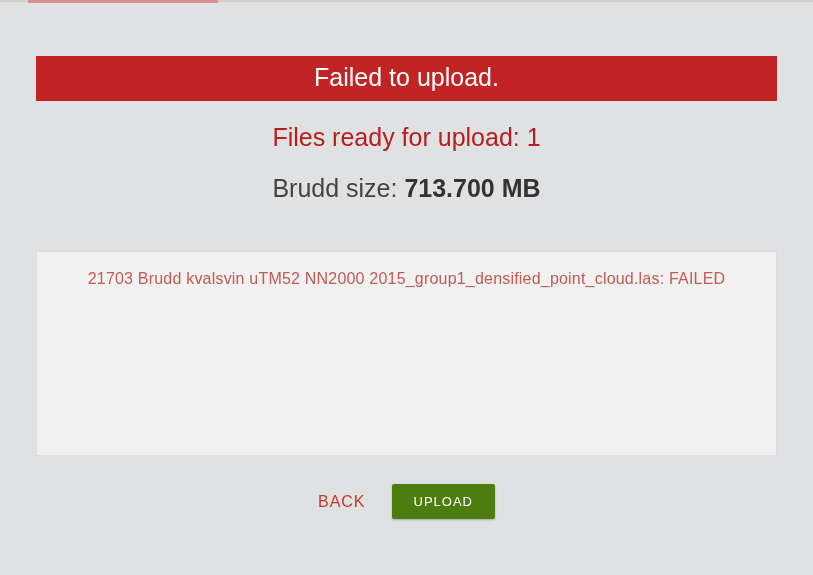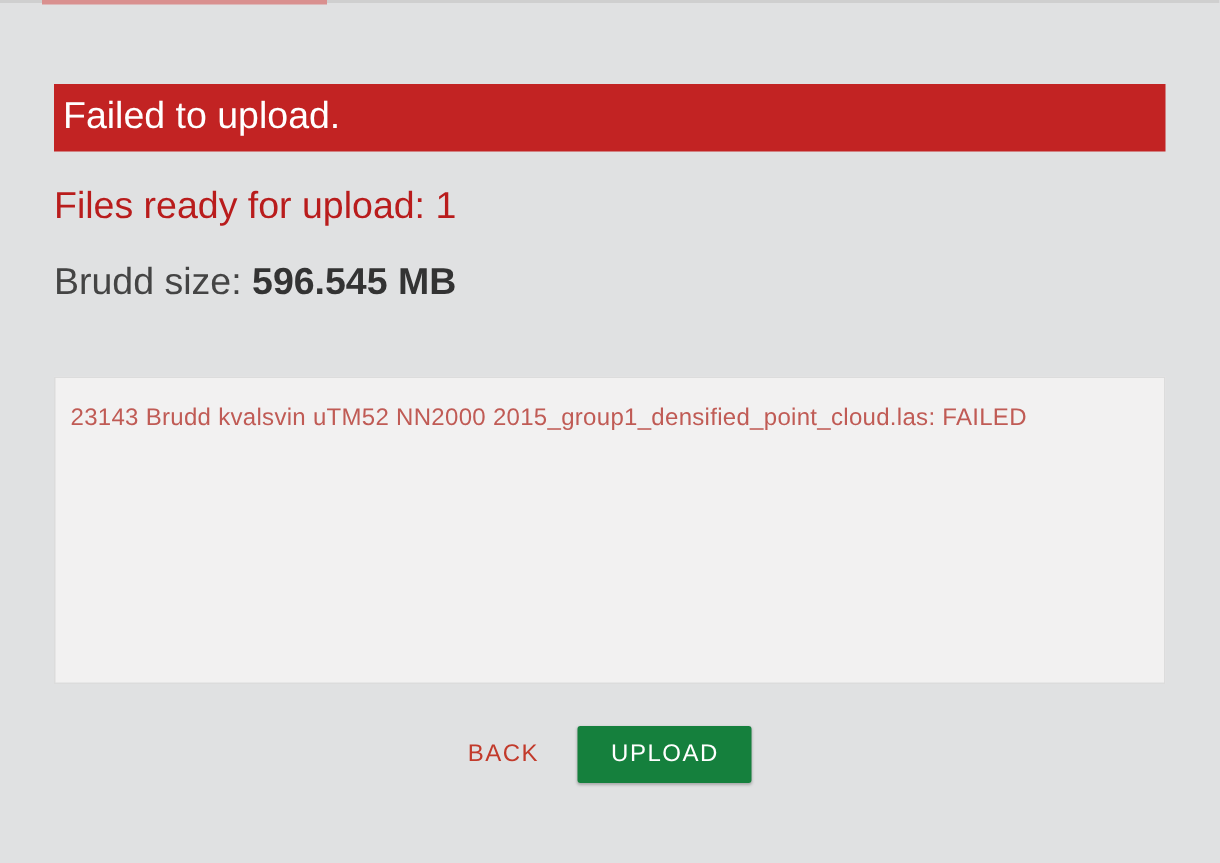--- a/index.html
+++ b/index.html
@@ -1,15 +1,15 @@
 <!DOCTYPE html>
 <html><head>
   <meta charset="utf-8">
   <style>
-    * { box-sizing: border-box; margin: 0; padding: 0; }
+    * { box-sizing: border-box; margin: 0; padding: 0; text-align: center; }
     html, body {
       width: 813px;
       height: 575px;
       overflow: hidden;
       font-family: Arial, Helvetica, sans-serif;
       background: #e0e1e2;
     }
     .page {
       width: 100%;
       height: 100%;
@@ -75,23 +75,23 @@
     .btn-back {
       color: #c23a2b;
       font-size: 16px;
       letter-spacing: 1px;
       background: transparent;
       border: none;
       cursor: pointer;
       font-weight: 500;
     }
     .btn-upload {
-      background: #15803d;
+      background: #4d7c0f;
       color: #fff;
-      font-size: 16px;
+      font-size: 13px;
       letter-spacing: 1px;
       border: none;
       padding: 10px 22px;
       cursor: pointer;
       border-radius: 2px;
       box-shadow: 0 1px 2px rgba(0,0,0,0.25);
     }
   </style>
 </head>
 <body>
@@ -108,25 +108,25 @@
 
     <div class="ready-row">
       <span>Files ready for upload:</span>
       <span> </span>
       <span>1</span>
     </div>
 
     <div class="size-row">
       <span>Brudd size:</span>
       <span> </span>
-      <span class="size-val">596.545 MB</span>
+      <span class="size-val">713.700 MB</span>
     </div>
 
     <div class="log-box">
-      <div class="log-line">23143 Brudd kvalsvin uTM52 NN2000 2015_group1_densified_point_cloud.las: FAILED</div>
+      <div class="log-line">21703 Brudd kvalsvin uTM52 NN2000 2015_group1_densified_point_cloud.las: FAILED</div>
     </div>
 
     <div class="actions">
       <button class="btn-back">BACK</button>
       <button class="btn-upload">UPLOAD</button>
     </div>
 
   </div>
 </div>
 

